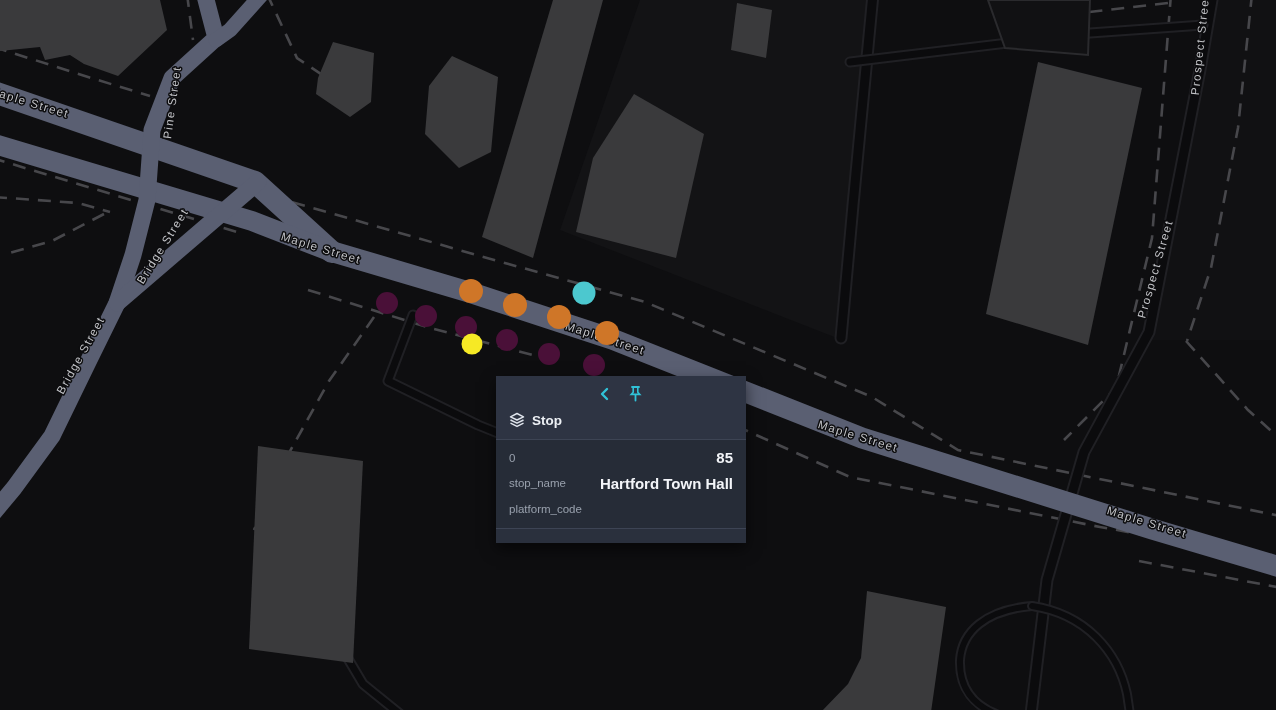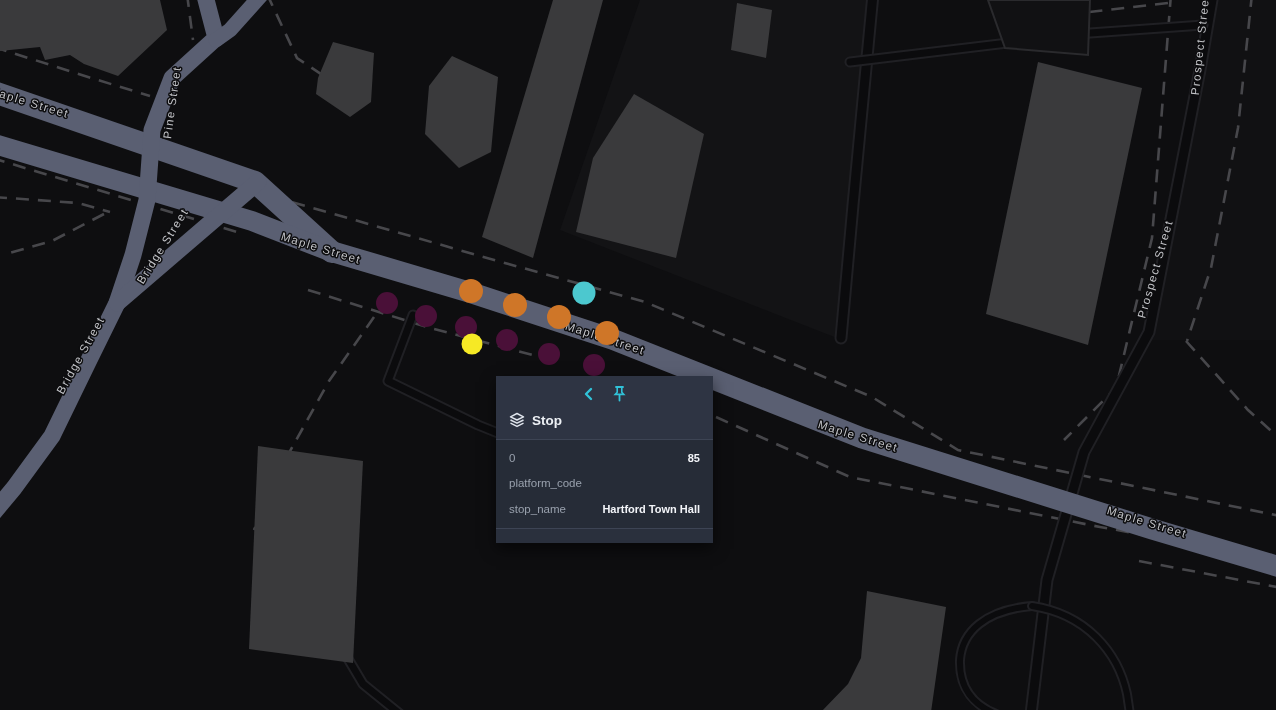--- a/index.html
+++ b/index.html
@@ -7,31 +7,31 @@
          font-family:"Liberation Sans",sans-serif;background:#0e0e10;}
   #map-svg{position:absolute;inset:0;}
   .road-main{fill:none;stroke:#5a5f72;stroke-linecap:round;stroke-linejoin:round;}
   .road-casing{fill:none;stroke:#202024;stroke-linecap:round;stroke-linejoin:round;}
   .road-dark{fill:none;stroke:#0b0b0d;stroke-linecap:round;stroke-linejoin:round;}
   .dash{fill:none;stroke:#47474b;stroke-width:2.6;stroke-dasharray:13 9;stroke-linecap:butt;}
   .bldg{fill:#3a3a3c;stroke:none;}
   .slabel{font-family:"Liberation Sans",sans-serif;font-size:11.5px;letter-spacing:1.5px;
           fill:#c3c4c8;paint-order:stroke;stroke:#0d0d0f;stroke-width:3px;stroke-linejoin:round;}
   
-  .popup{position:absolute;left:496px;top:376px;width:217px;background:#262c37;
+  .popup{position:absolute;left:496px;top:376px;width:250px;background:#262c37;
          box-shadow:0 6px 14px rgba(0,0,0,.55);color:#edf0f5;}
   .popup-header{background:#2e3443;border-bottom:1px solid #3d4454;padding:8px 13px 0;}
   .icons-row{display:flex;justify-content:center;align-items:center;gap:15px;height:20px;}
   .icon-btn{display:flex;align-items:center;justify-content:center;cursor:pointer;background:none;border:none;padding:0;}
   .title-row{display:flex;align-items:center;gap:7px;padding:8px 0 11px;}
   .title-text{font-size:13.5px;font-weight:bold;color:#edf0f5;}
   .rows{padding:5px 13px 6px;}
   .prow{display:flex;justify-content:space-between;align-items:center;height:25.6px;}
   .plabel{color:#99a1ad;font-size:11.5px;}
-  .pvalue{color:#f3f5f9;font-size:11px;font-weight:bold;text-align:right;}
+  .pvalue{color:#f3f5f9;font-size:15px;font-weight:bold;text-align:right;}
   .pfooter{border-top:1px solid #3d4454;height:14px;background:#2a303d;}
 </style>
 </head>
 <body>
 
 <div id="stage">
 
   <svg id="map-svg" viewBox="0 0 1276 710" width="1276" height="710" xmlns="http://www.w3.org/2000/svg">
 
     <rect x="0" y="0" width="1276" height="710" fill="#0e0e10"></rect>
@@ -155,23 +155,23 @@
         <span class="title-text">Stop</span>
       </div>
     </div>
 
     <div class="rows">
       <div class="prow">
         <span class="plabel">0</span>
         <span class="pvalue">85</span>
       </div>
       <div class="prow">
+        <span class="plabel">stop_name</span>
+        <span class="pvalue">Hartford Town Hall</span>
+      </div>
+      <div class="prow">
         <span class="plabel">platform_code</span>
         <span class="pvalue"></span>
-      </div>
-      <div class="prow">
-        <span class="plabel">stop_name</span>
-        <span class="pvalue">Hartford Town Hall</span>
       </div>
     </div>
     <div class="pfooter"></div>
   </div>
 </div>
 
 </body></html>

